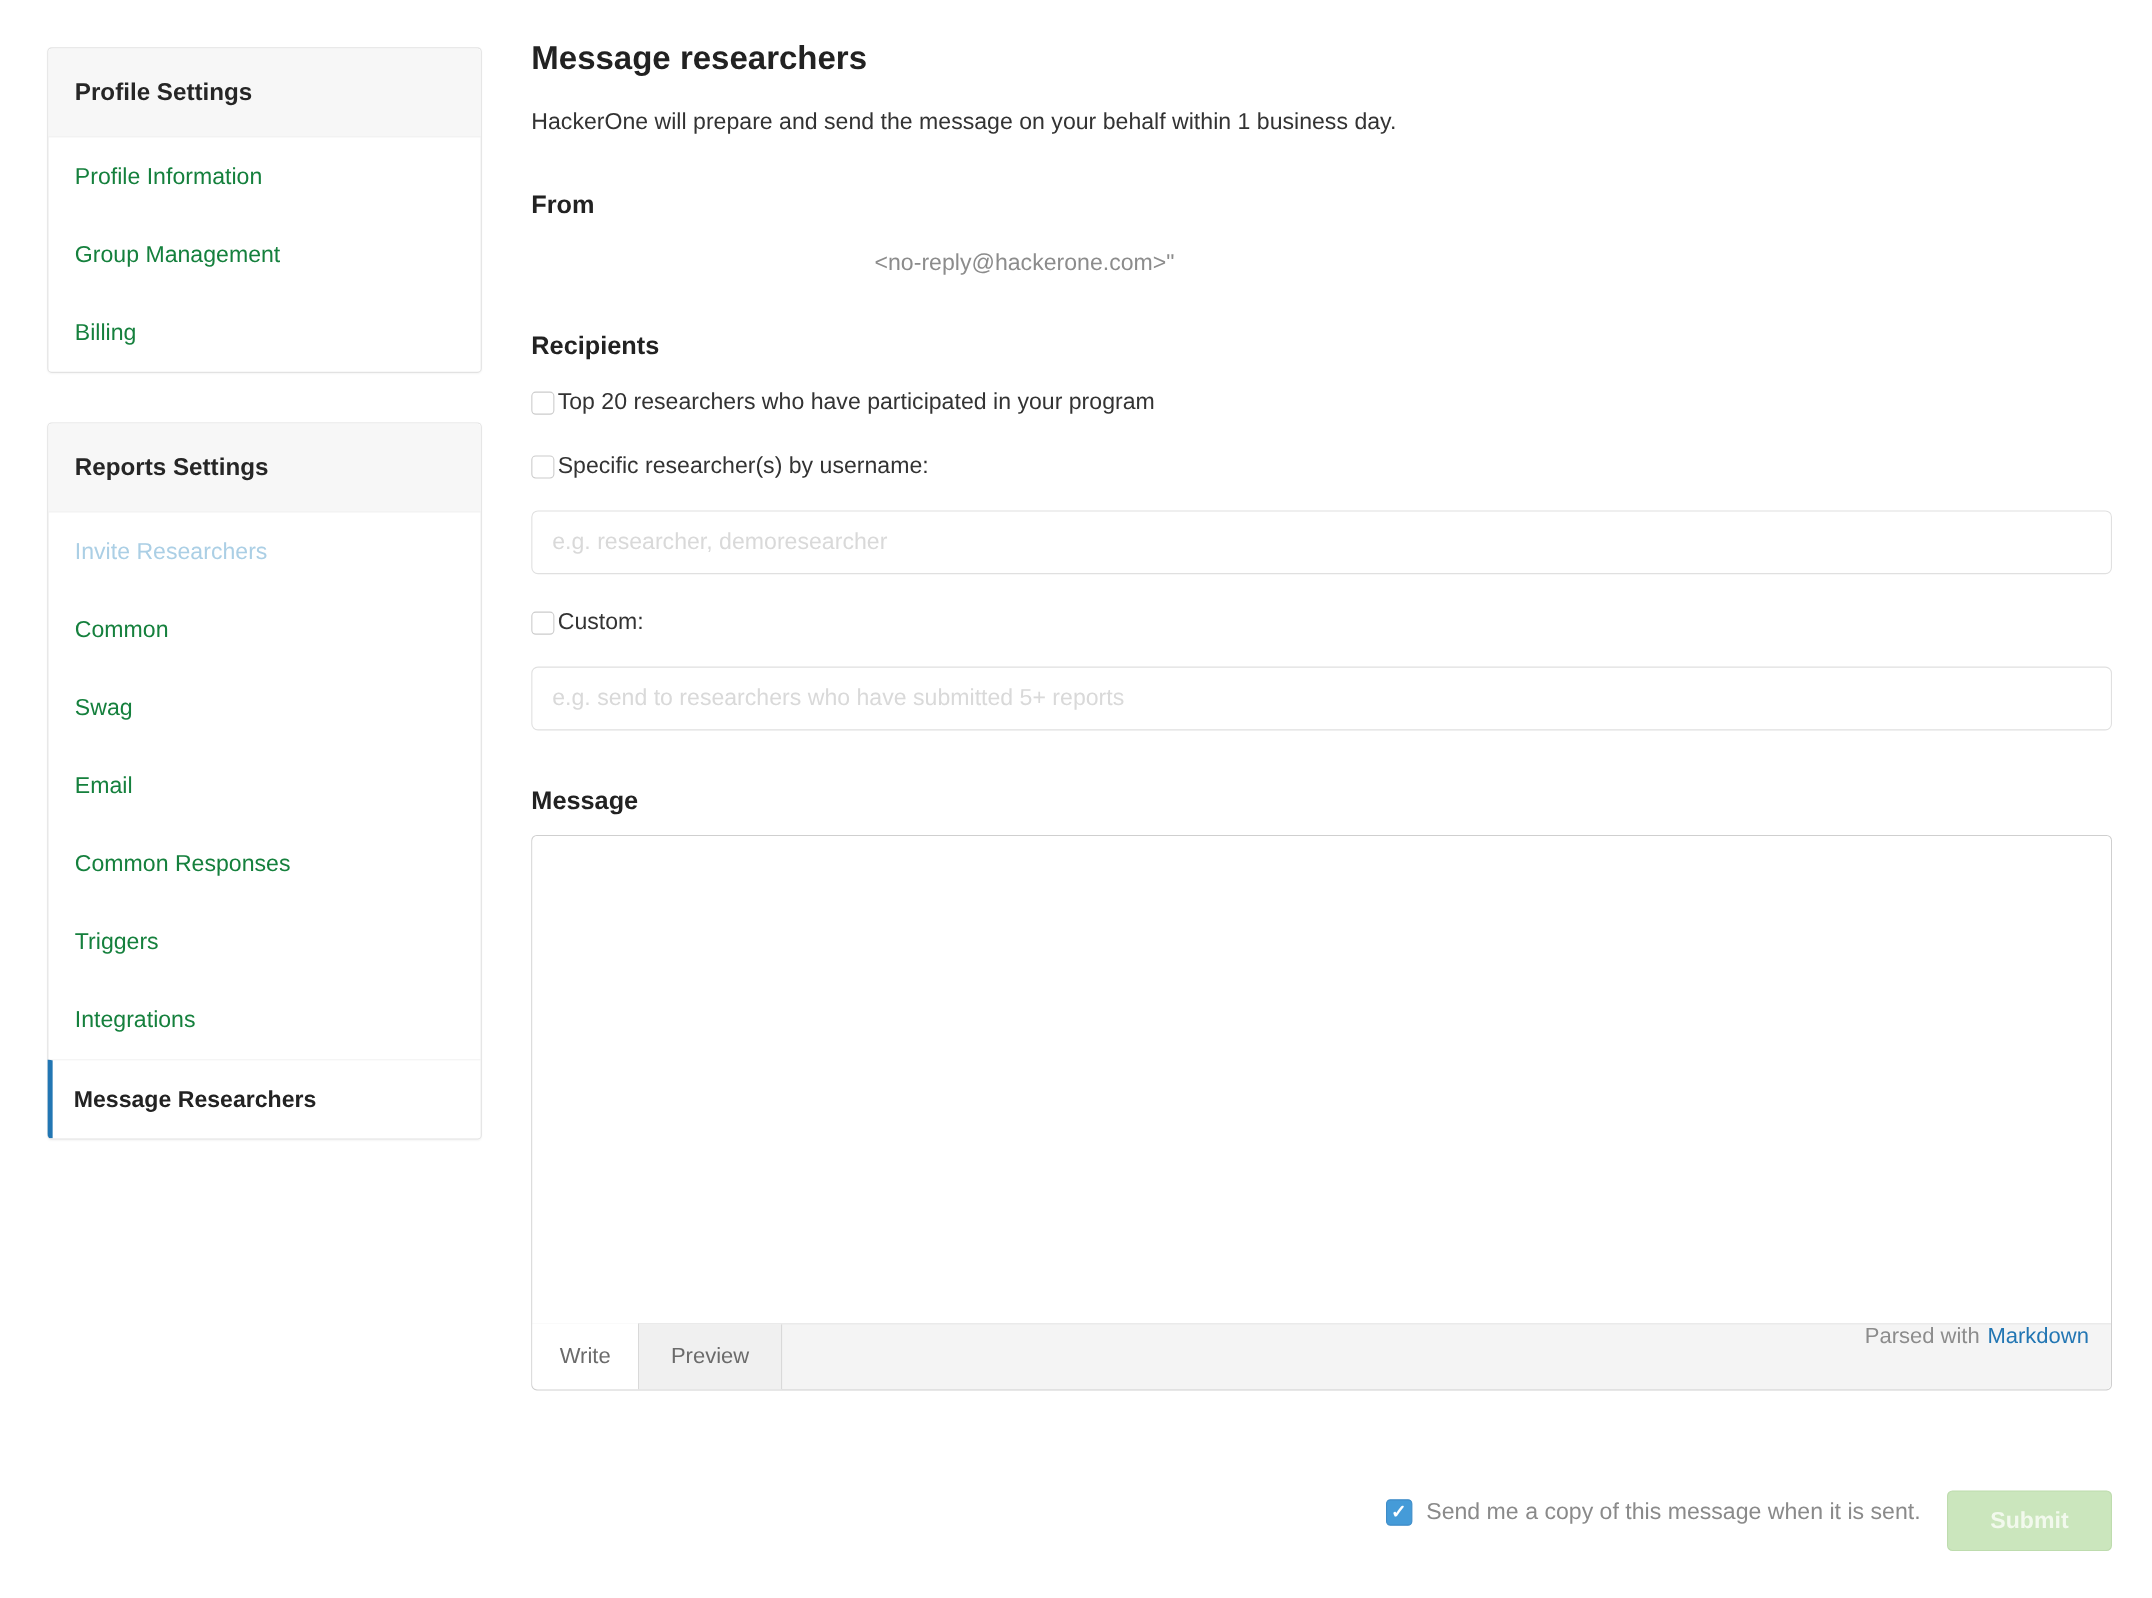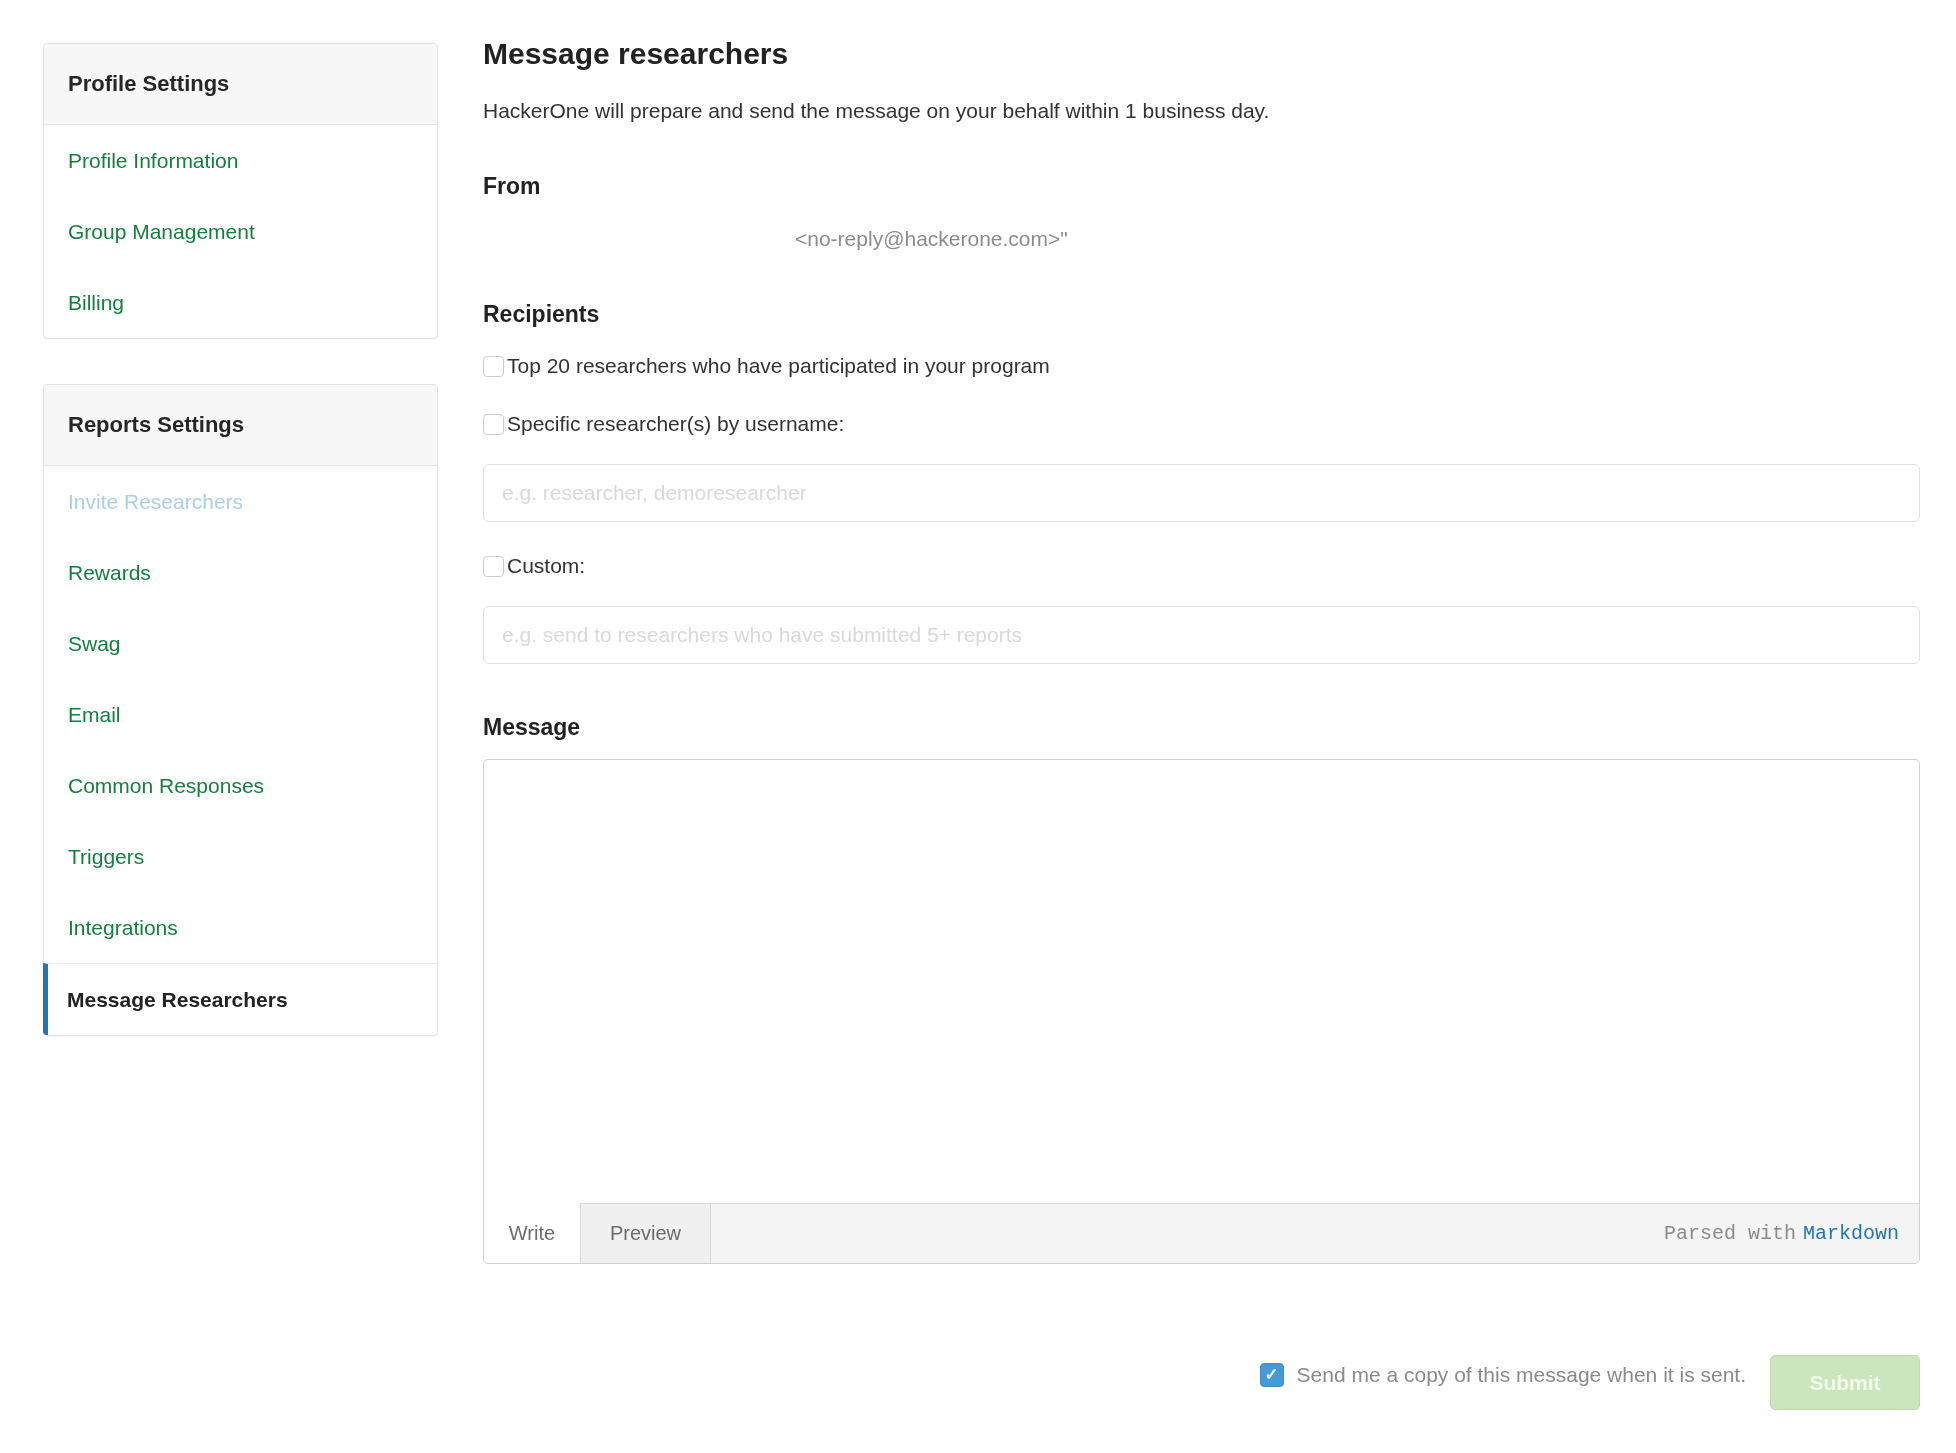--- a/index.html
+++ b/index.html
@@ -43,22 +43,22 @@
   .editor { margin-top:18px; height:505px; border:1px solid #cfcfcf;
     border-radius:5px; display:flex; flex-direction:column; background:#fff; }
   .editor textarea { flex:1; border:none; outline:none; resize:none;
     border-radius:5px 5px 0 0; font-family:inherit; font-size:21px; padding:16px 18px; color:#333; }
   .editor-footer { flex:none; height:60px; display:flex; align-items:stretch;
     background:#f4f4f4; border-top:1px solid #d9d9d9; border-radius:0 0 5px 5px; }
   .tab { display:flex; align-items:center; justify-content:center;
     font-size:20px; color:#6b6b6b; border-right:1px solid #d9d9d9; cursor:pointer; }
   .tab-write { width:97px; background:#fff; margin-top:-1px; border-radius:0 0 0 5px; }
   .tab-preview { width:130px; background:#f0f0f0; }
-  .parsed { margin-left:auto; display:flex; align-items:center; gap:7px;
-    padding-right:20px; font-size:20px; color:#8c8c8c;font-family:Liberation Mono, monospace; }
+  .parsed { margin-left:auto; display:flex; align-items:flex-start; gap:7px;
+    padding-right:20px; font-size:20px; color:#8c8c8c; }
   .parsed a { color:#2276b3; text-decoration:none; cursor:pointer; }
 
   .submit-row { display:flex; align-items:center; justify-content:flex-end;
     gap:24px; margin-top:75px; }
   .copy-group { display:flex; align-items:flex-start; gap:13px; }
   .copy-check { width:24px; height:24px; flex:none; background:#459bd8;
     border:1px solid #3f8cc7; border-radius:4px; display:flex; align-items:center;
     justify-content:center; cursor:pointer; }
   .copy-check .mark::after { content:"✓"; color:#fff; font-size:17px; font-weight:bold; }
   .copy-label { font-size:21px; color:#8a8a8a; }
@@ -78,21 +78,21 @@
         <a class="nav-item">Profile Information</a>
         <a class="nav-item">Group Management</a>
         <a class="nav-item">Billing</a>
       </nav>
     </section>
 
     <section class="panel">
       <div class="panel-header">Reports Settings</div>
       <nav>
         <a class="nav-item disabled">Invite Researchers</a>
-        <a class="nav-item">Rewards</a>
+        <a class="nav-item">Common</a>
         <a class="nav-item">Swag</a>
         <a class="nav-item">Email</a>
         <a class="nav-item">Common Responses</a>
         <a class="nav-item">Triggers</a>
         <a class="nav-item">Integrations</a>
         <a class="nav-item active">Message Researchers</a>
       </nav>
     </section>
   </aside>
 

